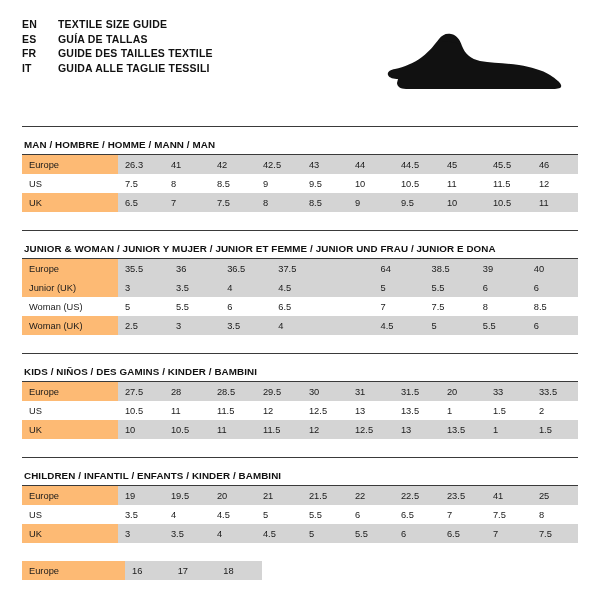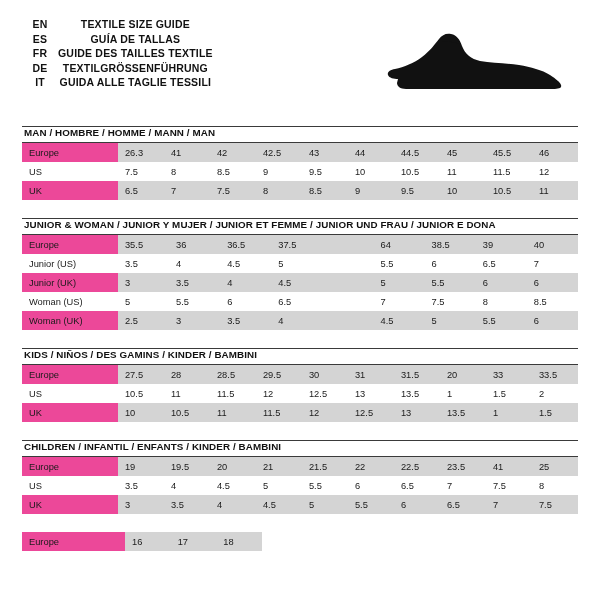--- a/index.html
+++ b/index.html
@@ -26,21 +26,20 @@
   .header {
     position: relative;
     height: 90px;
   }
   .lang-block {
     display: table;
     border-collapse: collapse;
   }
   .lang-row {
     display: table-row;
-    text-align: center;
   }
   .lang-code, .lang-title {
     display: table-cell;
     font-size: 10.5px;
     font-weight: bold;
     letter-spacing: 0.2px;
     padding: 0 0 2.5px 0;
     white-space: nowrap;
     color: #111;
   }
@@ -66,41 +65,41 @@
   .group {
     margin-top: 18px;
   }
   .group-title {
     font-size: 9.8px;
     font-weight: bold;
     letter-spacing: 0.1px;
     color: #111;
     border-top: 1px solid #3a3a3a;
     border-bottom: 1px solid #3a3a3a;
-    padding: 0 2px 4px 2px;
+    padding: 12px 2px 4px 2px;
     margin: 0;
   }
   table.size {
     border-collapse: collapse;
     width: 100%;
     table-layout: fixed;
   }
   table.size td {
     font-size: 9.3px;
     padding: 4.5px 0 4.5px 7px;
     color: #1a1a1a;
     border: none;
     white-space: nowrap;
     overflow: hidden;
   }
   table.size tr.shaded td {
     background: #d4d4d4;
   }
   table.size tr.shaded td.rowlabel {
-    background: #ec4899;
+    background: #fdba74;
   }
   td.rowlabel {
     font-size: 9.3px;
   }
   table.size.narrow {
     width: 240px;
   }
 </style>
 </head>
 <body>
@@ -115,24 +114,20 @@
       </div>
       <div class="lang-row">
         <span class="lang-code">ES</span>
         <span class="lang-title">GUÍA DE TALLAS</span>
       </div>
       <div class="lang-row">
         <span class="lang-code">FR</span>
         <span class="lang-title">GUIDE DES TAILLES TEXTILE</span>
       </div>
       <div class="lang-row">
-        <span class="lang-code">DE</span>
-        <span class="lang-title">TEXTILGRÖSSENFÜHRUNG</span>
-      </div>
-      <div class="lang-row">
         <span class="lang-code">IT</span>
         <span class="lang-title">GUIDA ALLE TAGLIE TESSILI</span>
       </div>
     </div>
 
     <div class="shoe-art">
       <svg viewBox="0 0 180 62" width="180" height="62" aria-hidden="true">
         <path fill="#111111" d="M12 47 C8 47 3 46 2 43 C1 40 4 38 9 37 C18 35 28 31 36 25 C44 19 49 12 53 7 C56 3 60 1 65 2 C71 3 74 8 76 14 C79 22 85 27 94 29 C106 31 120 31 133 33 C145 35 156 38 164 43 C170 47 174 50 175 53 C176 56 173 57 167 57 L20 57 C14 57 11 54 11 51 Z"></path>
         <path fill="#111111" d="M52 9 C56 4 61 2 66 3 C70 4 73 8 75 13 C70 10 62 9 52 9 Z"></path>
       </svg>
@@ -195,32 +190,20 @@
         <td class="rowlabel" style="width:16%">Europe</td>
         <td>35.5</td>
         <td>36</td>
         <td>36.5</td>
         <td>37.5</td>
         <td></td>
         <td>64</td>
         <td>38.5</td>
         <td>39</td>
         <td>40</td>
-      </tr>
-      <tr>
-        <td class="rowlabel">Junior (US)</td>
-        <td>3.5</td>
-        <td>4</td>
-        <td>4.5</td>
-        <td>5</td>
-        <td></td>
-        <td>5.5</td>
-        <td>6</td>
-        <td>6.5</td>
-        <td>7</td>
       </tr>
       <tr class="shaded">
         <td class="rowlabel">Junior (UK)</td>
         <td>3</td>
         <td>3.5</td>
         <td>4</td>
         <td>4.5</td>
         <td></td>
         <td>5</td>
         <td>5.5</td>

